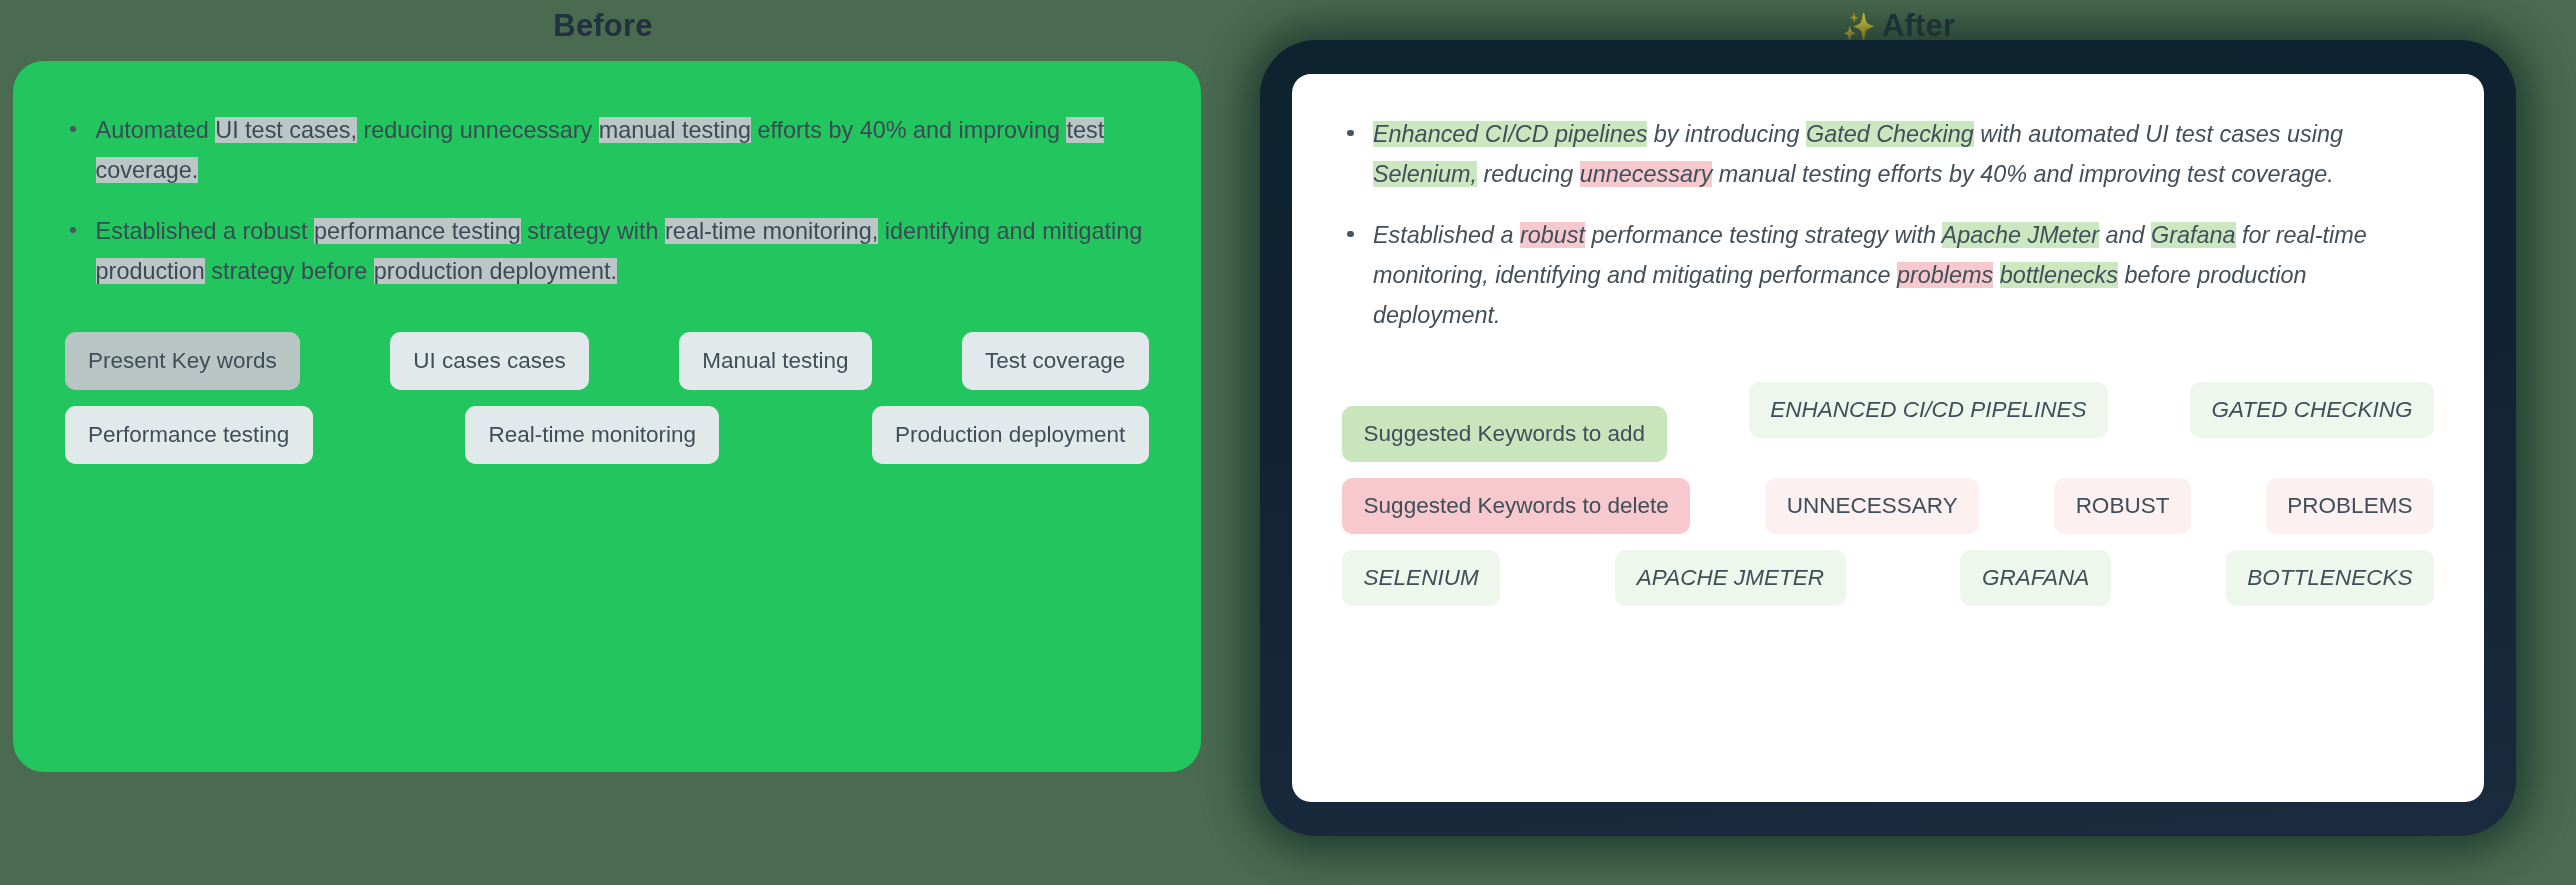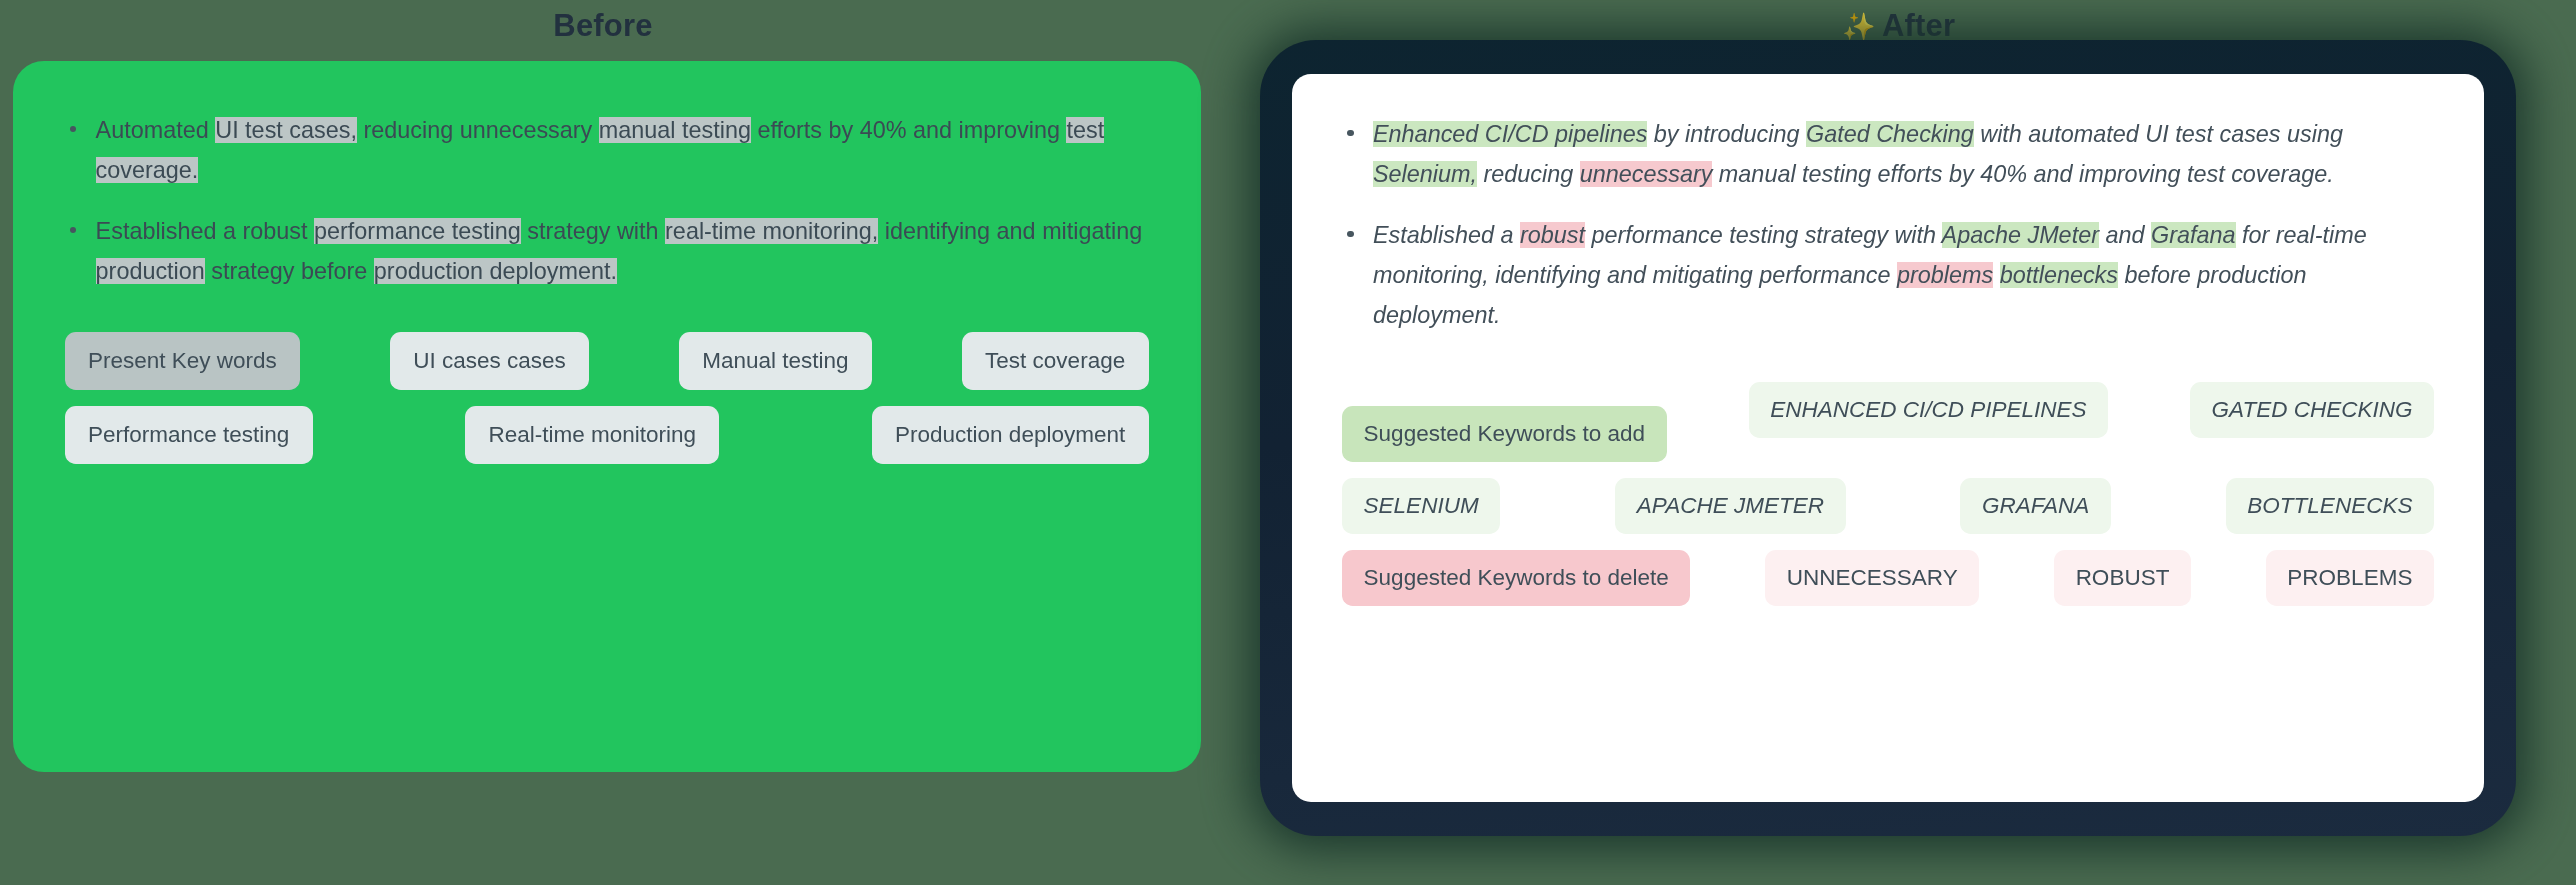--- a/index.html
+++ b/index.html
@@ -177,29 +177,29 @@
           <li><span class="hl-green">Enhanced CI/CD pipelines</span><span> by introducing </span><span class="hl-green">Gated Checking</span><span> with automated UI test cases using </span><span class="hl-green">Selenium,</span><span> reducing </span><span class="hl-red">unnecessary</span><span> manual testing efforts by 40% and improving test coverage.</span></li>
           <li><span>Established a </span><span class="hl-red">robust</span><span> performance testing strategy with </span><span class="hl-green">Apache JMeter</span><span> and </span><span class="hl-green">Grafana</span><span> for real-time monitoring, identifying and mitigating performance </span><span class="hl-red">problems</span><span> </span><span class="hl-green">bottlenecks</span><span> before production deployment.</span></li>
         </ul>
       <div class="chip-rows after-chips" id="after-chips">
           <div class="chip-row">
             <div class="chip chip-green-strong">Suggested Keywords to add</div>
             <div class="chip chip-green">ENHANCED CI/CD PIPELINES</div>
             <div class="chip chip-green">GATED CHECKING</div>
           </div>
           <div class="chip-row">
+            <div class="chip chip-red-strong">Suggested Keywords to delete</div>
+            <div class="chip chip-red">UNNECESSARY</div>
+            <div class="chip chip-red">ROBUST</div>
+            <div class="chip chip-red">PROBLEMS</div>
+          </div>
+          <div class="chip-row">
             <div class="chip chip-green">SELENIUM</div>
             <div class="chip chip-green">APACHE JMETER</div>
             <div class="chip chip-green">GRAFANA</div>
             <div class="chip chip-green">BOTTLENECKS</div>
           </div>
-          <div class="chip-row">
-            <div class="chip chip-red-strong">Suggested Keywords to delete</div>
-            <div class="chip chip-red">UNNECESSARY</div>
-            <div class="chip chip-red">ROBUST</div>
-            <div class="chip chip-red">PROBLEMS</div>
-          </div>
         </div>
     </div>
   </div>
 
 </div>
 
 
 </body></html>

